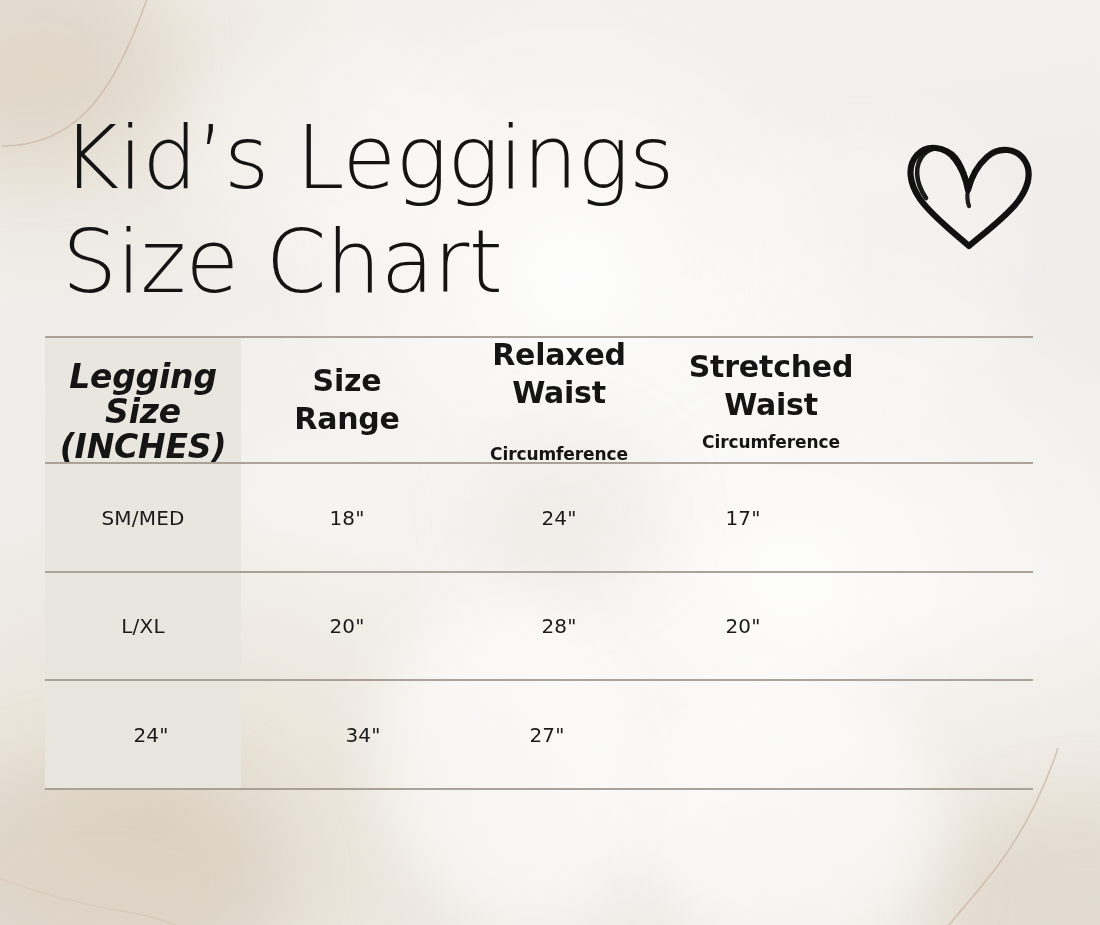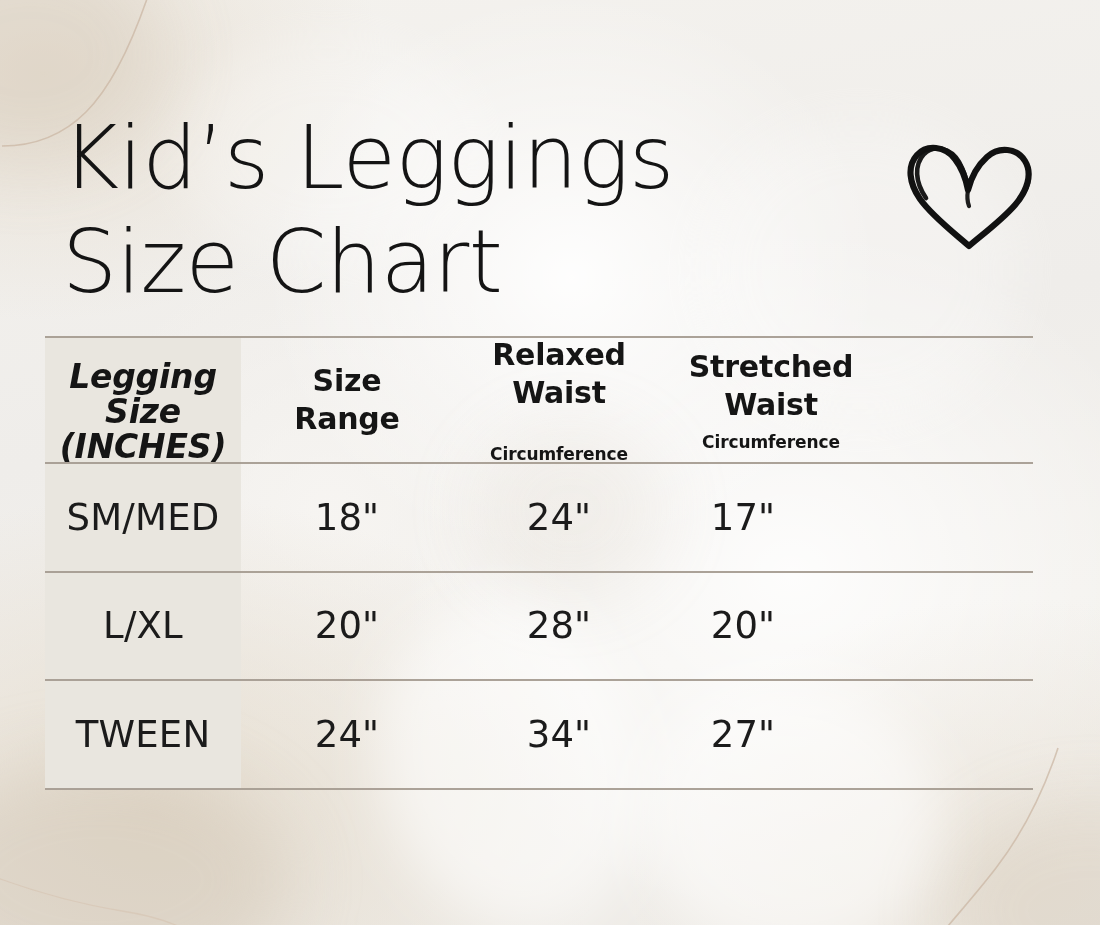--- a/index.html
+++ b/index.html
@@ -183,21 +183,21 @@
     font-weight: 700;
     font-size: 17px;
     line-height: 19px;
     letter-spacing: -0.1px;
     margin-top: 9px;
   }
 
   
   .data-text {
     font-weight: 400;
-    font-size: 37px;
+    font-size: 20px;
     line-height: 34px;
     letter-spacing: 0.2px;
     color: #1b1b1b;
   }
 </style>
 </head>
 <body>
 
 <div id="canvas">
   <div class="marble-base"></div>
@@ -317,23 +317,20 @@
         </div>
         <div class="cell c3">
           <div class="data-text">28"</div>
         </div>
         <div class="cell c4">
           <div class="data-text">20"</div>
         </div>
       </div>
 
       <div class="row data-row-2">
-        <div class="cell c0">
-          <div class="data-text">TWEEN</div>
-        </div>
         <div class="cell c2">
           <div class="data-text">24"</div>
         </div>
         <div class="cell c3">
           <div class="data-text">34"</div>
         </div>
         <div class="cell c4">
           <div class="data-text">27"</div>
         </div>
       </div>

